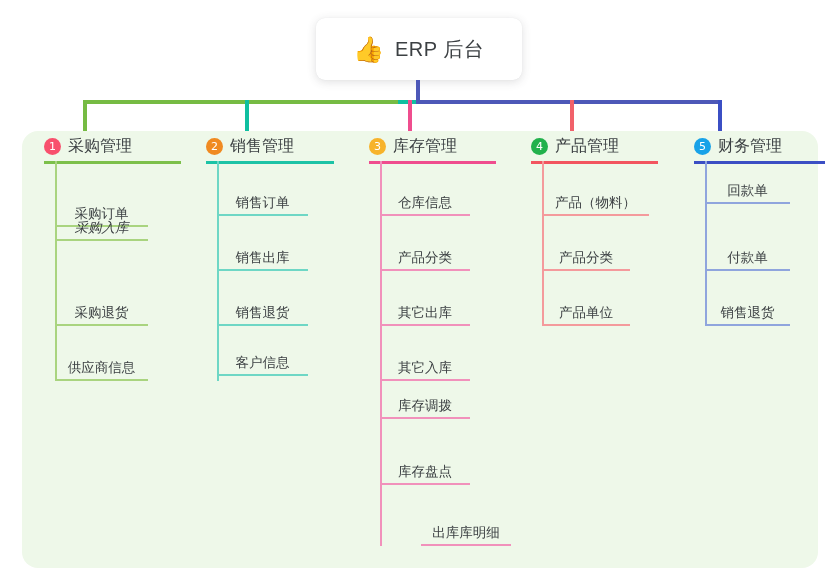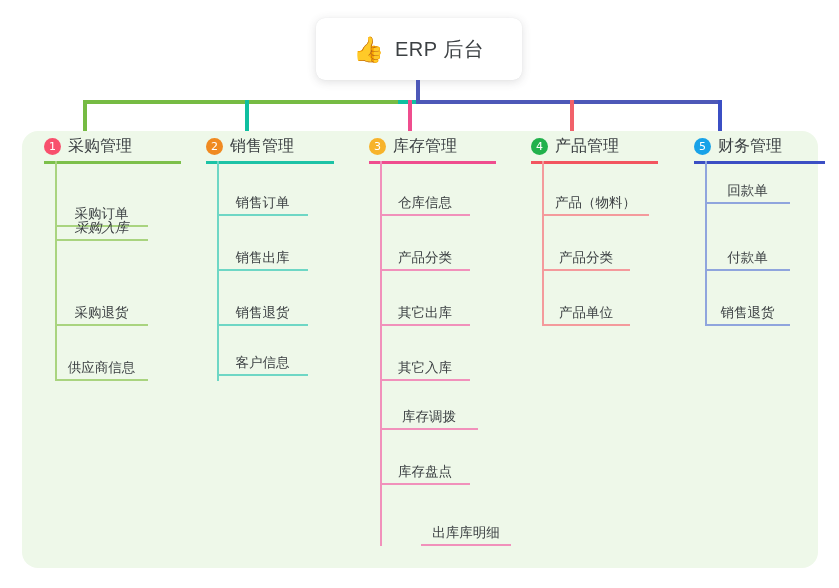--- a/index.html
+++ b/index.html
@@ -157,21 +157,21 @@
           <div class="leaf-rule" style="background: rgb(241, 145, 187);"></div>
         </div>
         <div class="leaf" style="top: 140px; height: 55px; width: 90px;">
           <div class="leaf-label">其它出库</div>
           <div class="leaf-rule" style="background: rgb(241, 145, 187);"></div>
         </div>
         <div class="leaf" style="top: 195px; height: 55px; width: 90px;">
           <div class="leaf-label">其它入库</div>
           <div class="leaf-rule" style="background: rgb(241, 145, 187);"></div>
         </div>
-        <div class="leaf" style="top: 250px; height: 49px; width: 90px; padding-left: 8px;">
+        <div class="leaf" style="top: 250px; height: 38px; width: 90px;">
           <div class="leaf-label">库存调拨</div>
           <div class="leaf-rule" style="background: rgb(241, 145, 187);"></div>
         </div>
         <div class="leaf" style="top: 305px; height: 49px; width: 90px;">
           <div class="leaf-label">库存盘点</div>
           <div class="leaf-rule" style="background: rgb(241, 145, 187);"></div>
         </div>
         <div class="leaf" style="top: 360px; height: 55px; width: 90px; margin-left: 41px;">
           <div class="leaf-label">出库库明细</div>
           <div class="leaf-rule" style="background: rgb(241, 145, 187);"></div>

